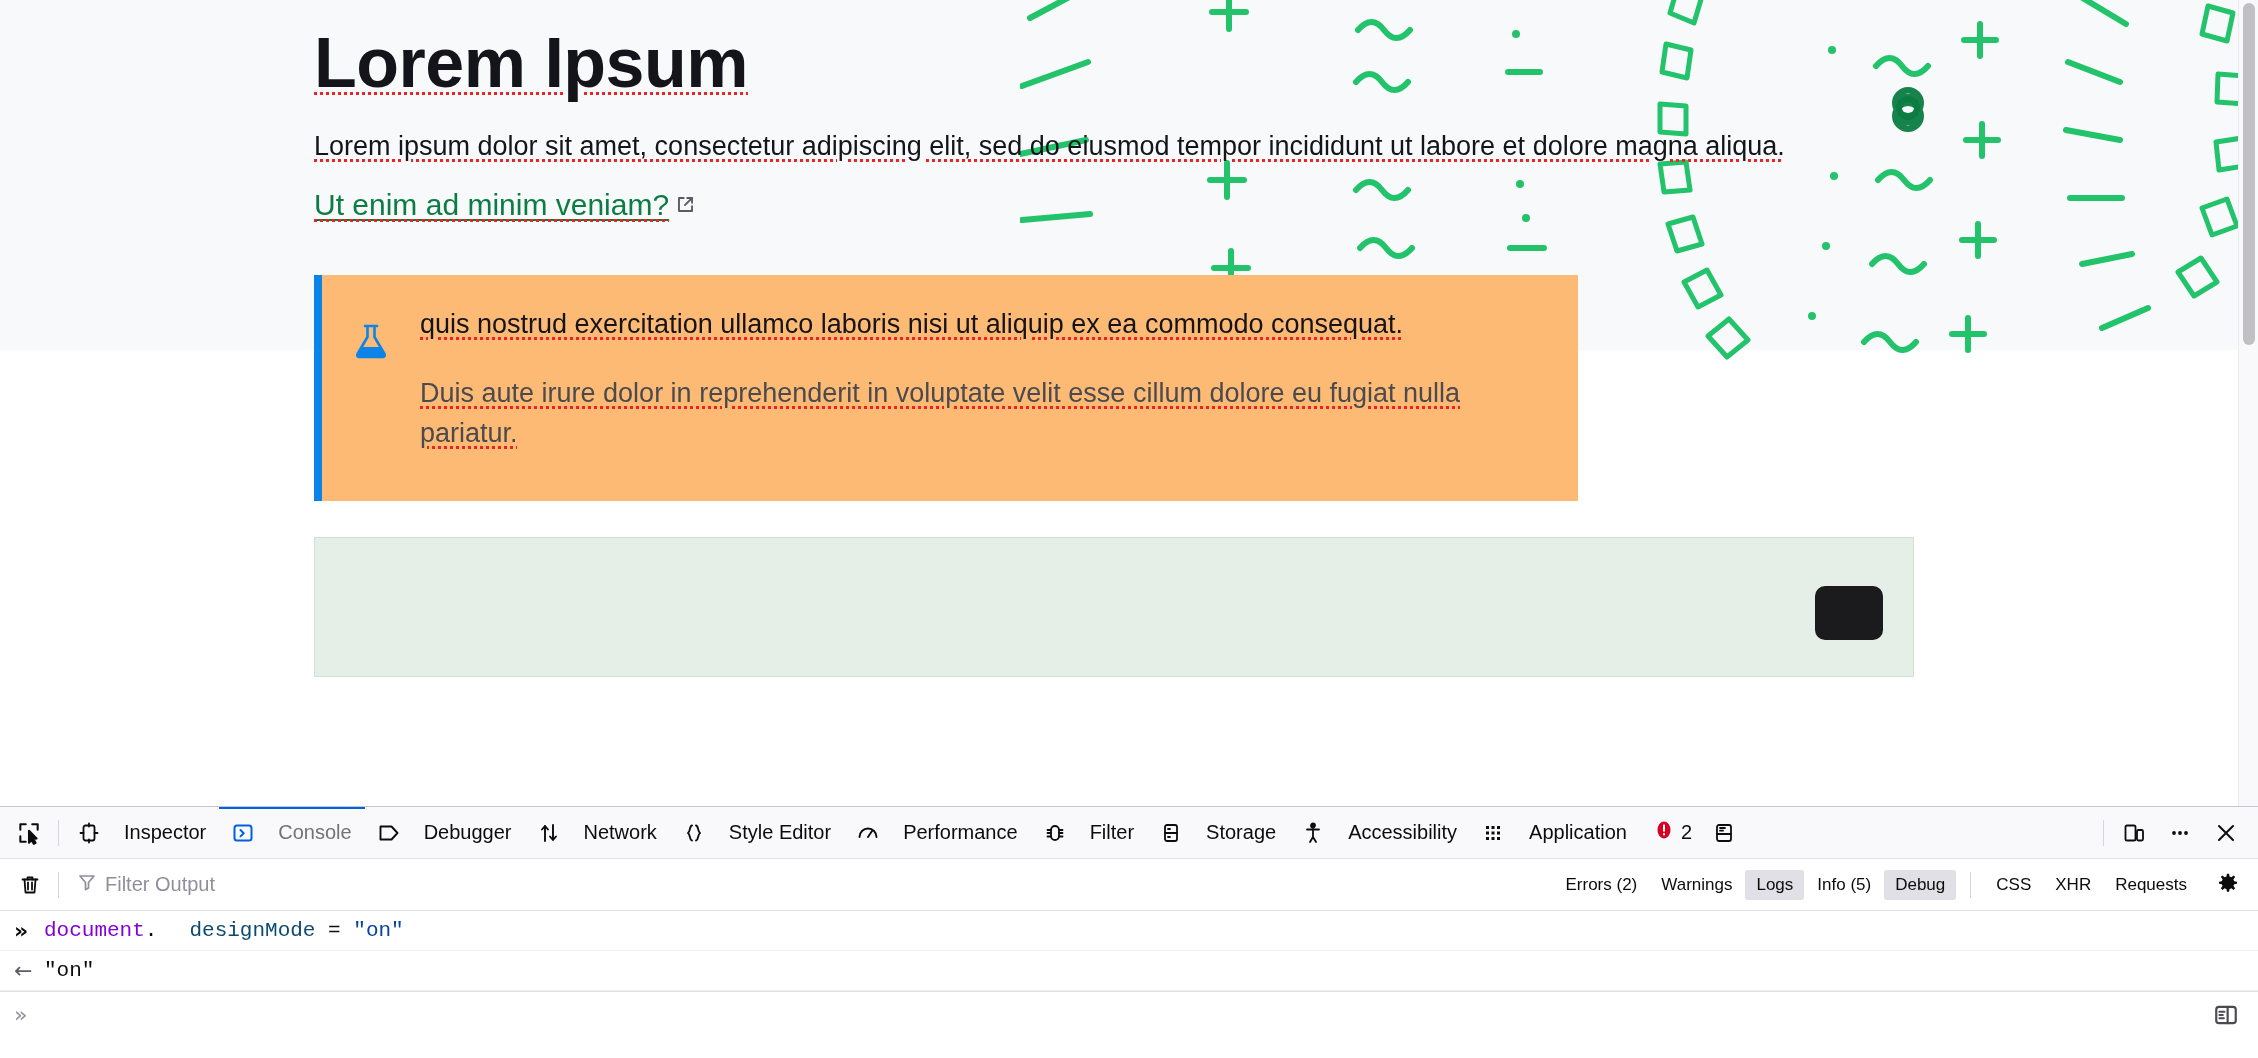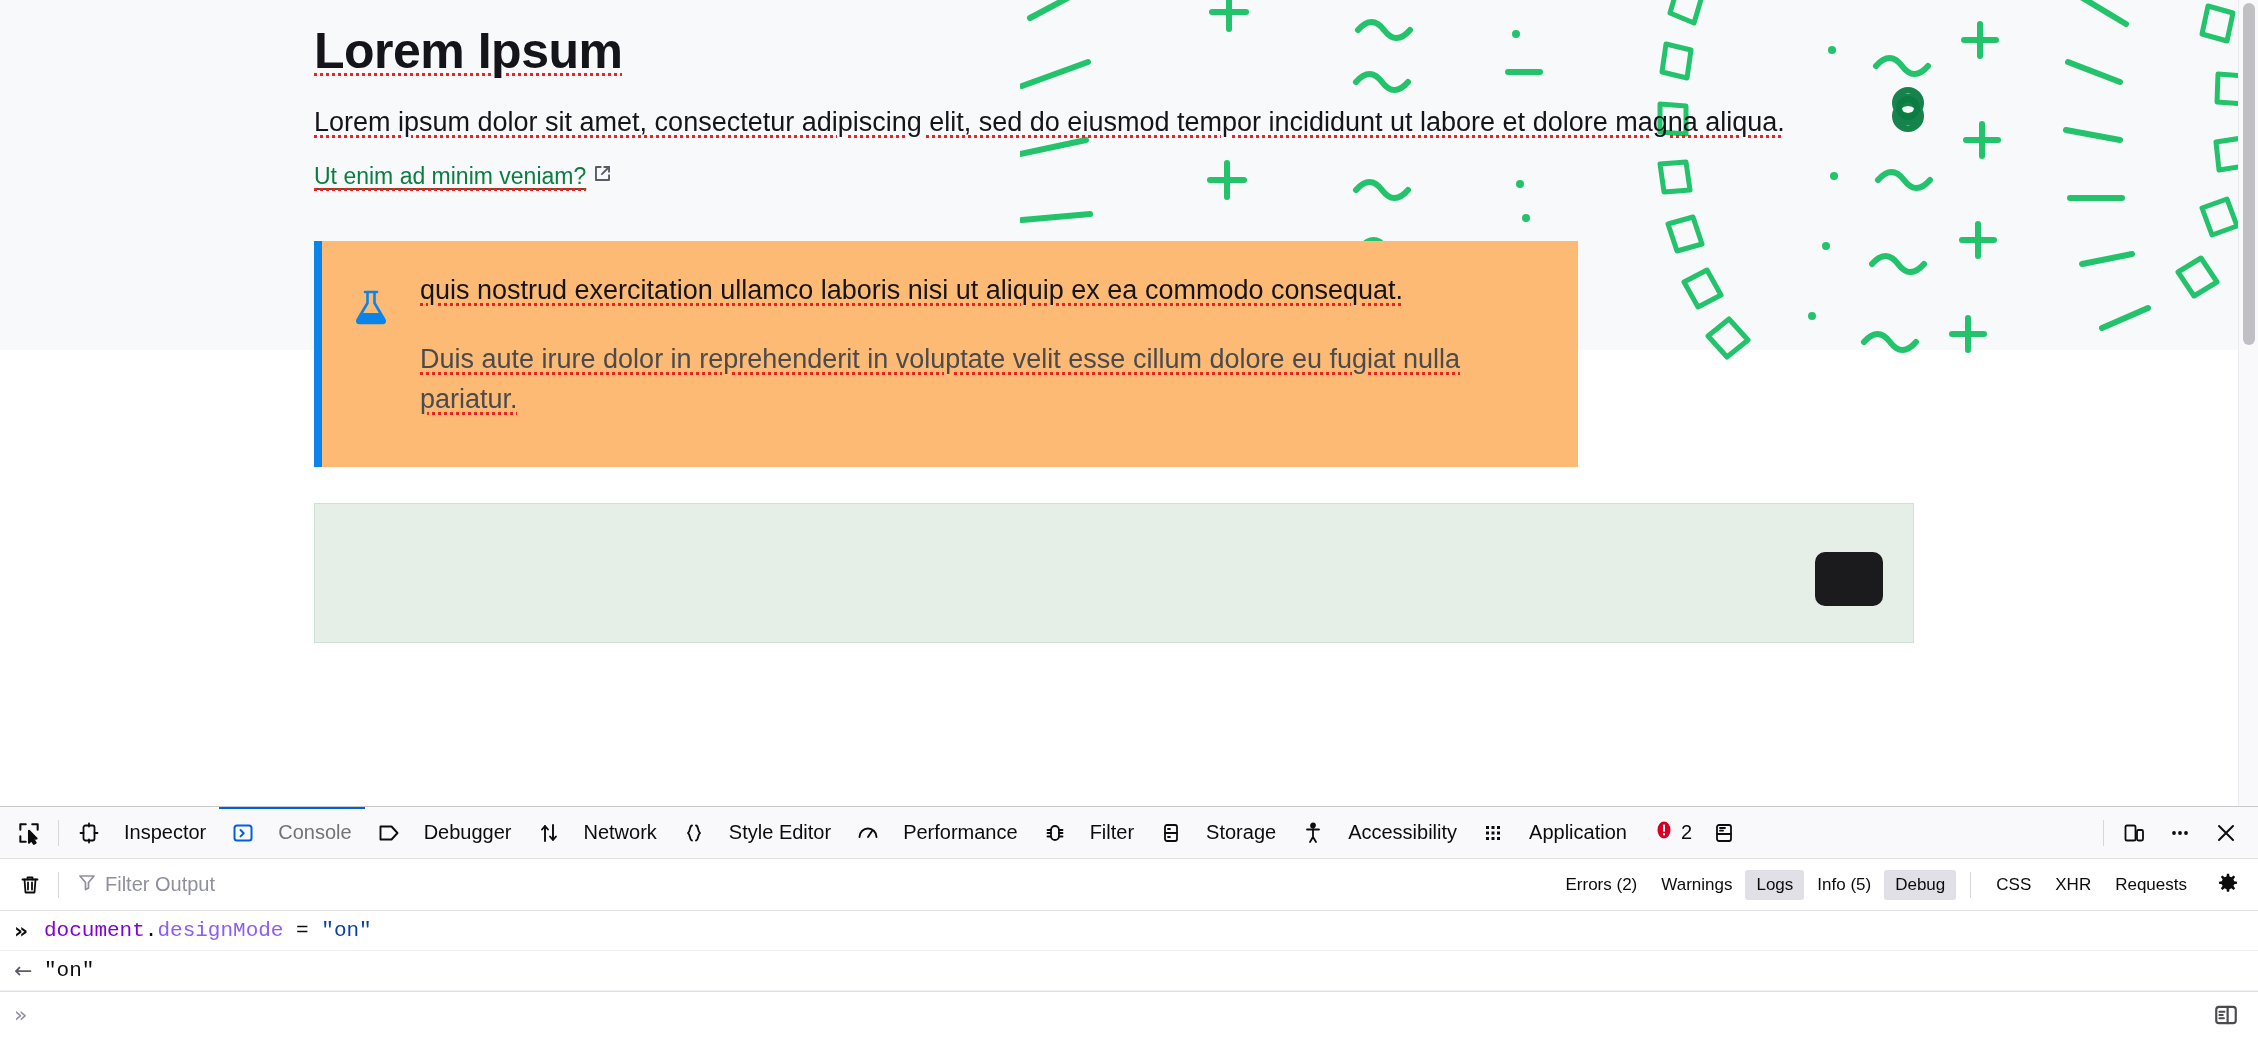--- a/index.html
+++ b/index.html
@@ -42,21 +42,21 @@
   
   #content {
     position: absolute;
     left: 314px; top: 0;
     width: 1610px;
   }
 
   h1#doc-title {
     margin: 0;
     padding-top: 22px;
-    font-size: 50px;
+    font-size: 70px;
     line-height: 1.18;
     font-weight: bold;
     color: #15141a;
     letter-spacing: -0.5px;
     text-decoration: underline;
     text-decoration-style: dotted;
     text-decoration-color: #e22;
     text-decoration-thickness: 3px;
     text-underline-offset: 5px;
   }
@@ -69,21 +69,21 @@
     font-weight: 400;
     text-decoration: underline;
     text-decoration-style: dotted;
     text-decoration-color: #e22;
     text-decoration-thickness: 3px;
     text-underline-offset: 4px;
   }
 
   p.linkline {
     margin: 16px 0 0 0;
-    font-size: 23px;
+    font-size: 30px;
     line-height: 1.47;
   }
   a.greenlink {
     color: #0b7c42;
     text-decoration: underline;
     text-decoration-thickness: 2px;
     text-underline-offset: 4px;
   }
   a.greenlink .spell {
     text-decoration: underline;
@@ -314,21 +314,21 @@
   .crow .arrow {
     width: 30px;
     color: #5b5b66;
     flex: none;
     font-family: "DejaVu Sans", sans-serif;
     font-size: 22px;
   }
   .crow .arrow.in { color: #0c0c0d; font-weight: bold; }
   .tok-obj { color: #8000d7; }
   .tok-dot { color: #0c0c0d; }
-  .tok-prop { color: #8b5cf6; }
+  .tok-prop { color: #0c4a6e; margin-left: 32px; }
   .tok-eq { color: #0c0c0d; }
   .tok-str { color: #0842a0; }
   .tok-ret { color: #0c0c0d; }
 
   #dt-input {
     display: flex; align-items: center;
     height: 46px;
     padding-left: 14px;
     border-top: 1px solid #e0e0e3;
     position: relative;

